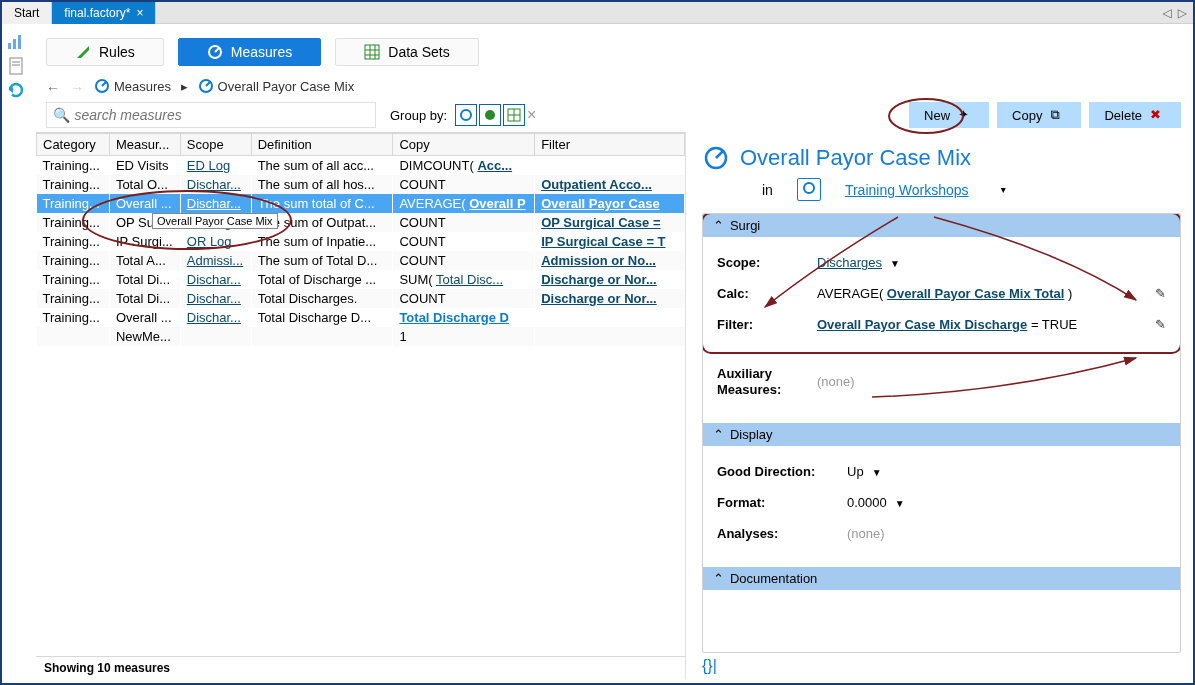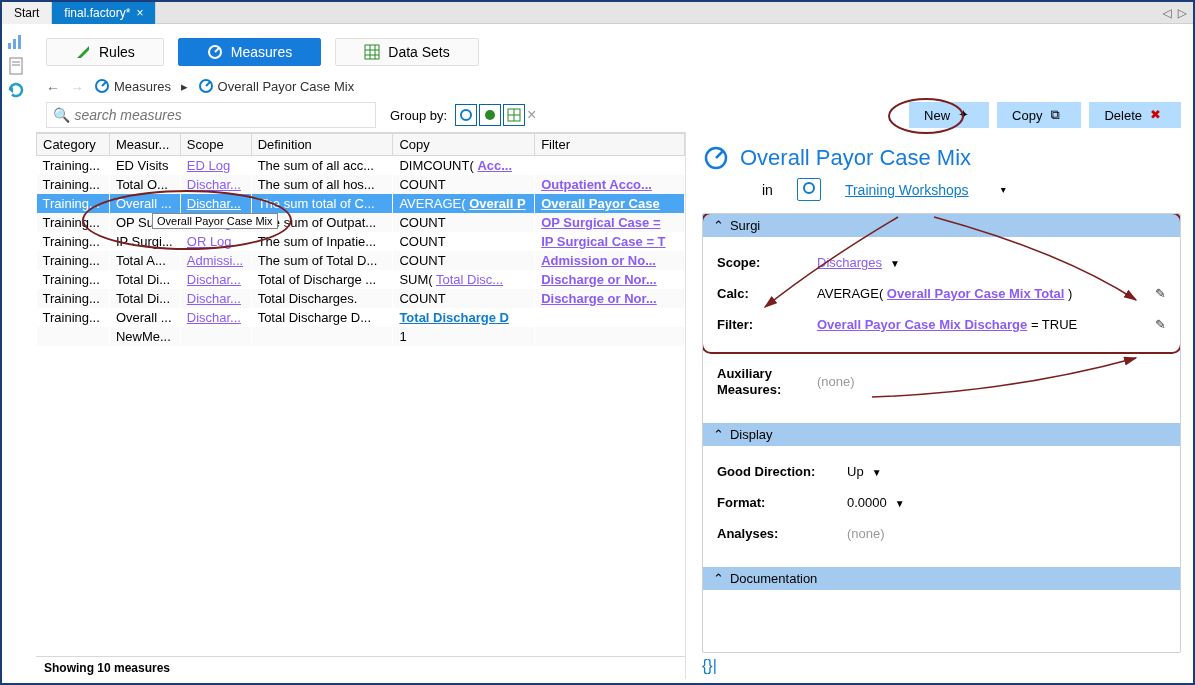--- a/index.html
+++ b/index.html
@@ -47,21 +47,21 @@
 .left-panel { width: 650px; display: flex; flex-direction: column; border-right: 1px solid #e0e0e0; }
 .right-panel { flex: 1; display: flex; flex-direction: column; padding: 8px 8px 4px 16px; overflow: hidden; position: relative; }
 
 
 .tbl-wrap { flex: 1; overflow: auto; border-top: 1px solid #d8d8d8; }
 table { border-collapse: collapse; width: 100%; font-size: 13px; }
 th { text-align: left; font-weight: normal; background: #f7f7f7; border: 1px solid #d8d8d8; padding: 3px 6px; position: sticky; top: 0; }
 td { border-right: 1px solid transparent; padding: 2px 6px; white-space: nowrap; overflow: hidden; text-overflow: ellipsis; max-width: 0; }
 tr:nth-child(even) td { background: #fafafa; }
 tr.selected td { background: #4aa6f2; color: #fff; }
-.link-g { color: #8b5cf6; text-decoration: underline; cursor: pointer; }
+.link-g { color: #0c4a6e; text-decoration: underline; cursor: pointer; }
 .link-b { color: #0d7ccc; text-decoration: underline; cursor: pointer; font-weight: bold; }
 tr.selected .link-g, tr.selected .link-b { color: #fff; }
 .status-row { border-top: 1px solid #d8d8d8; padding: 4px 8px; font-size: 12px; font-weight: bold; background: #fff; }
 
 
 .rp-title { display: flex; align-items: center; gap: 10px; color: #167cdb; font-size: 22px; font-weight: 300; padding: 4px 0 6px 0; }
 .rp-subtitle { display: flex; align-items: center; gap: 24px; font-size: 14px; padding-left: 60px; padding-bottom: 12px; }
 .rp-subtitle a { color: #0d7ccc; text-decoration: underline; }
 .rp-scroll { flex: 1; overflow-y: auto; border: 1px solid #d0d0d0; border-radius: 2px; }
 .section-head { background: #a5caf0; padding: 4px 10px; font-size: 13px; display: flex; align-items: center; gap: 6px; cursor: pointer; }

